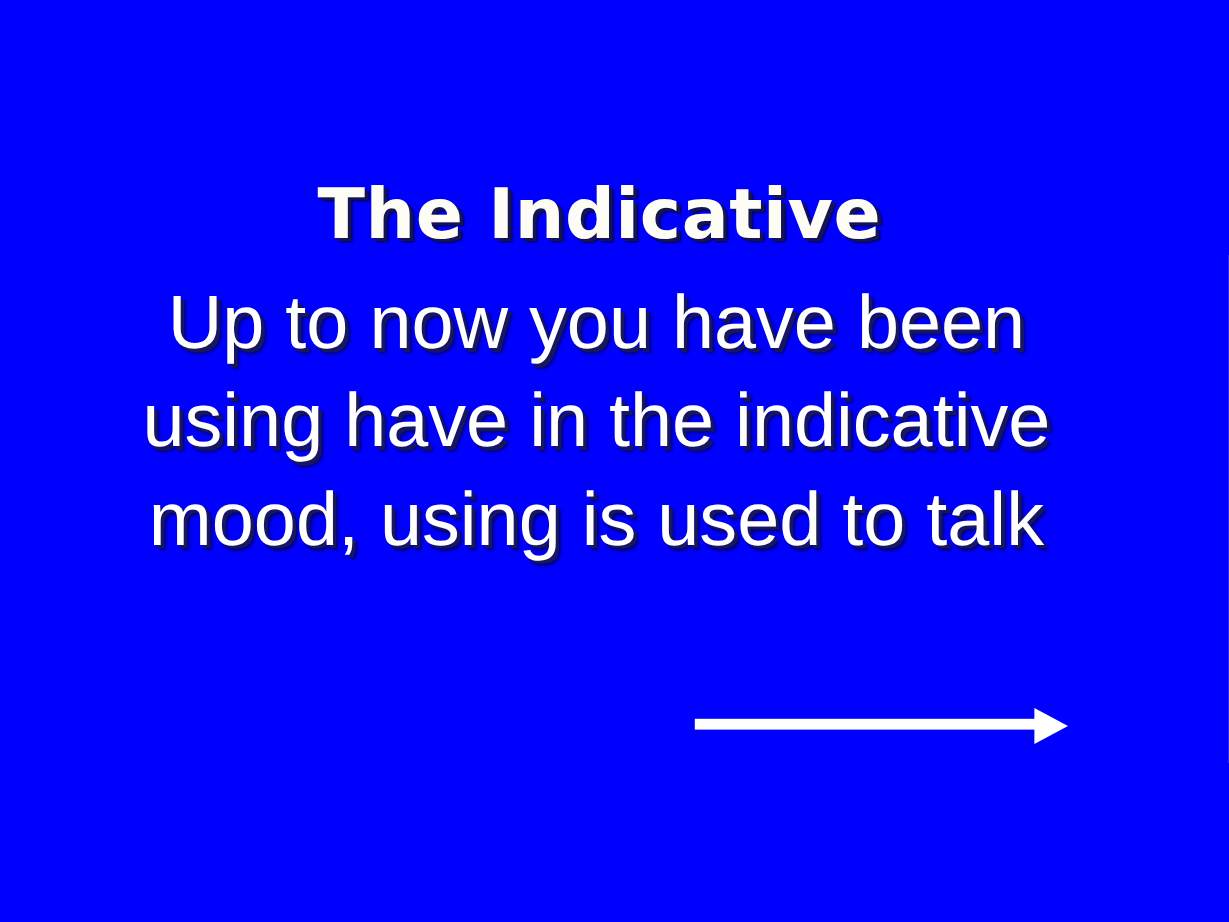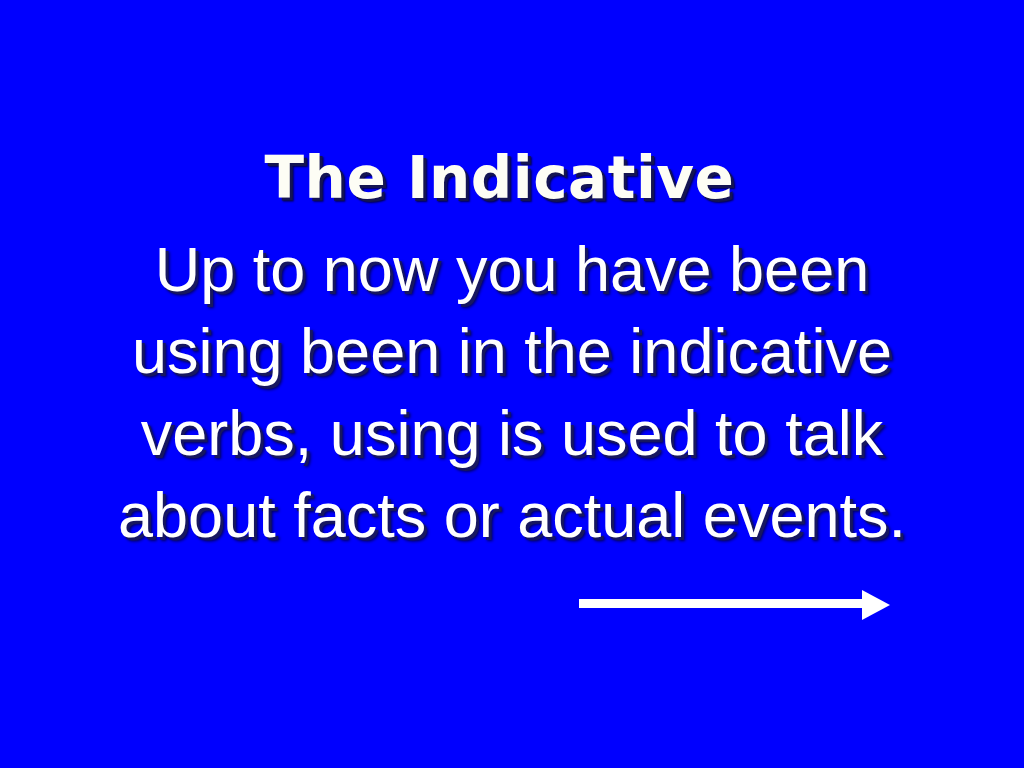--- a/index.html
+++ b/index.html
@@ -37,21 +37,21 @@
     color: #fdfdf5;
     text-shadow:
       3px 3px 0 #141452,
       4px 4px 2px rgba(0, 0, 20, 0.75);
     white-space: nowrap;
   }
 
   
   .body-block {
     position: absolute;
-    left: 62px;
+    left: 47px;
     top: 228px;
     width: 900px;
     text-align: center;
     font-family: "Liberation Sans", sans-serif;
     font-weight: normal;
     font-size: 63px;
     line-height: 82px;
     color: #ffffff;
     text-shadow:
       3px 3px 0 #171760,
@@ -87,30 +87,27 @@
 
   <h1 class="slide-title">The Indicative</h1>
 
   <div class="body-block">
 
     <span class="body-line">
       <span>Up to now you have been</span>
     </span>
 
     <span class="body-line">
-      <span>using been in the </span><span class="em-italic">indicative</span>
+      <span>using have in the </span><span class="em-italic">indicative</span>
     </span>
 
     <span class="body-line">
-      <span class="em-italic">verbs,</span><span> using is used to talk</span>
+      <span class="em-italic">mood,</span><span> using is used to talk</span>
     </span>
 
-    <span class="body-line">
-      <span>about facts or actual events.</span>
-    </span>
 
   </div>
 
   <div class="arrow-wrap">
     <svg class="arrow-svg" viewBox="0 0 330 50" xmlns="http://www.w3.org/2000/svg">
       <rect x="9" y="19" width="284" height="9" fill="#ffffff"></rect>
       <polygon points="292,10 320,25 292,40" fill="#ffffff"></polygon>
     </svg>
   </div>
 

